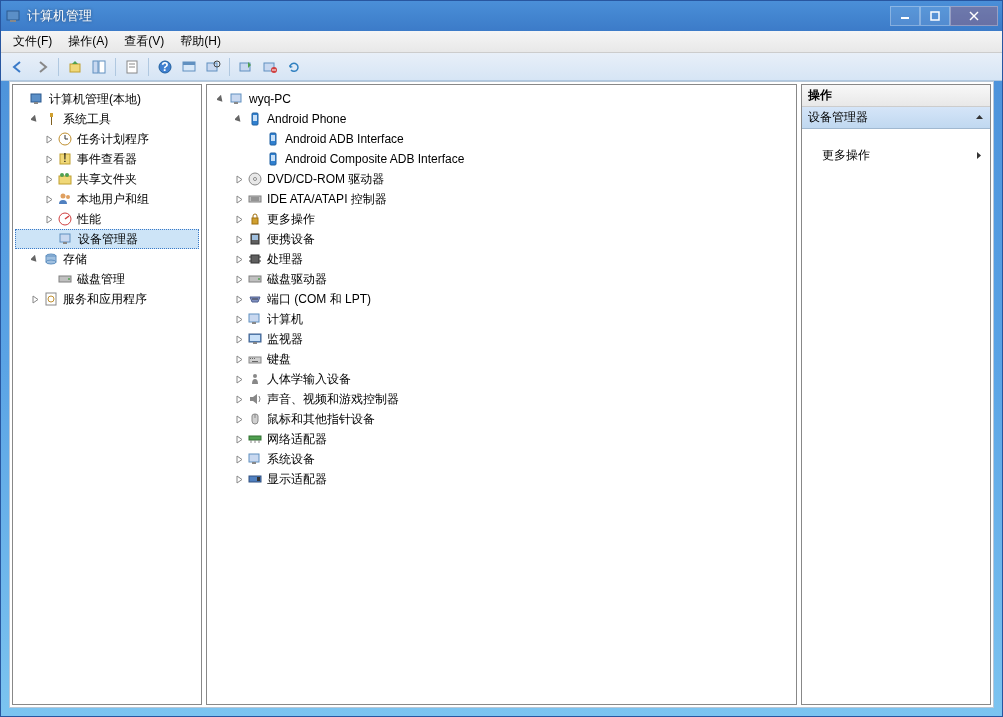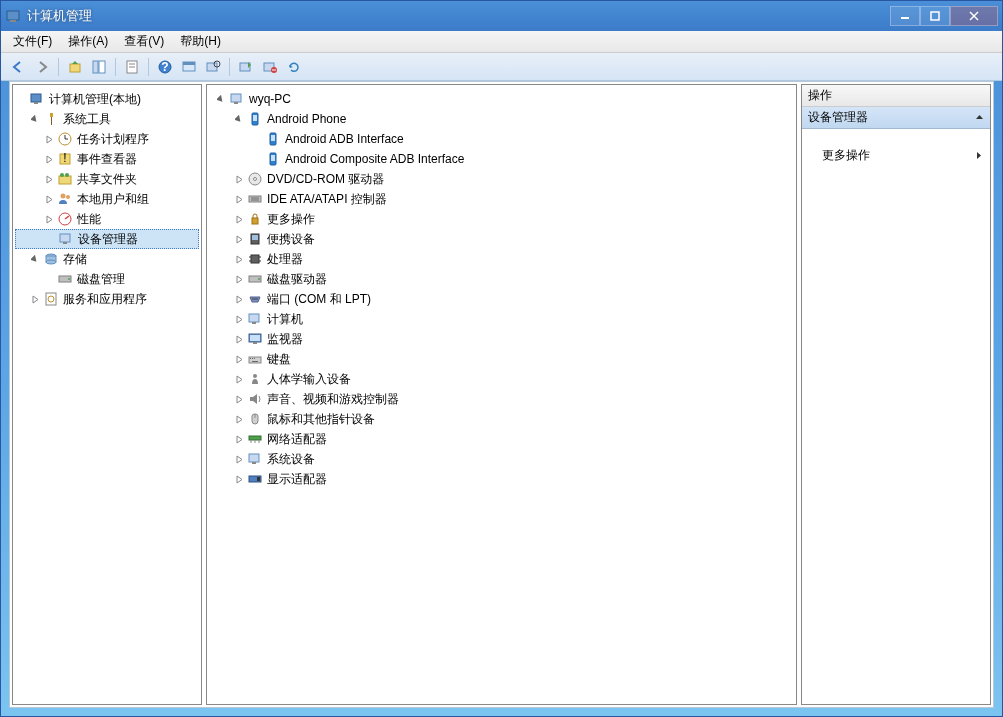--- a/index.html
+++ b/index.html
@@ -21,21 +21,21 @@
     .left-panel { width: 190px; }
     .center-panel { flex: 1; }
     .right-panel { width: 190px; display: flex; flex-direction: column; }
     .tree { padding: 4px 2px; }
     .tree-node { display: flex; align-items: center; height: 20px; cursor: pointer; white-space: nowrap; }
     .tree-node.selected { background: #cde4f7; border: 1px dotted #3c7bc8; }
     .expander { width: 12px; height: 12px; display: inline-flex; align-items: center; justify-content: center; margin-right: 2px; cursor: pointer; }
     .expander.none { visibility: hidden; }
     .node-icon { width: 16px; height: 16px; margin-right: 4px; display: inline-flex; align-items: center; justify-content: center; flex-shrink: 0; }
     .indent { display: inline-block; }
-    .right-header { height: 22px; background: linear-gradient(to bottom, #f8f8f8, #e8e8e8); border-bottom: 1px solid #ccc; display: flex; align-items: center; padding: 0 6px; font-weight: normal; }
+    .right-header { height: 22px; background: linear-gradient(to bottom, #f8f8f8, #e8e8e8); border-bottom: 1px solid #ccc; display: flex; align-items: center; padding: 0 6px; font-weight: bold; }
     .right-section { height: 22px; background: linear-gradient(to bottom, #d5e5f8, #c0d8f0); border-bottom: 1px solid #a0b8d0; display: flex; align-items: center; justify-content: space-between; padding: 0 6px; }
     .right-action { height: 22px; display: flex; align-items: center; justify-content: space-between; padding: 0 8px 0 20px; cursor: pointer; margin-top: 15px; }
     svg { display: block; }
   </style>
 </head>
 <body>
 
 <div class="window">
 
   <div class="titlebar">

